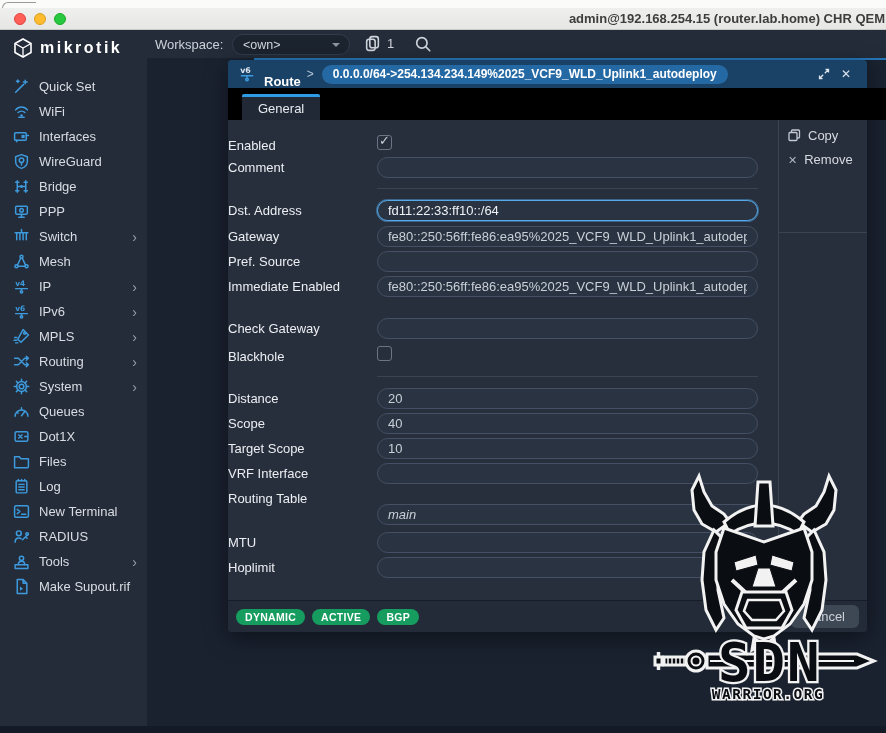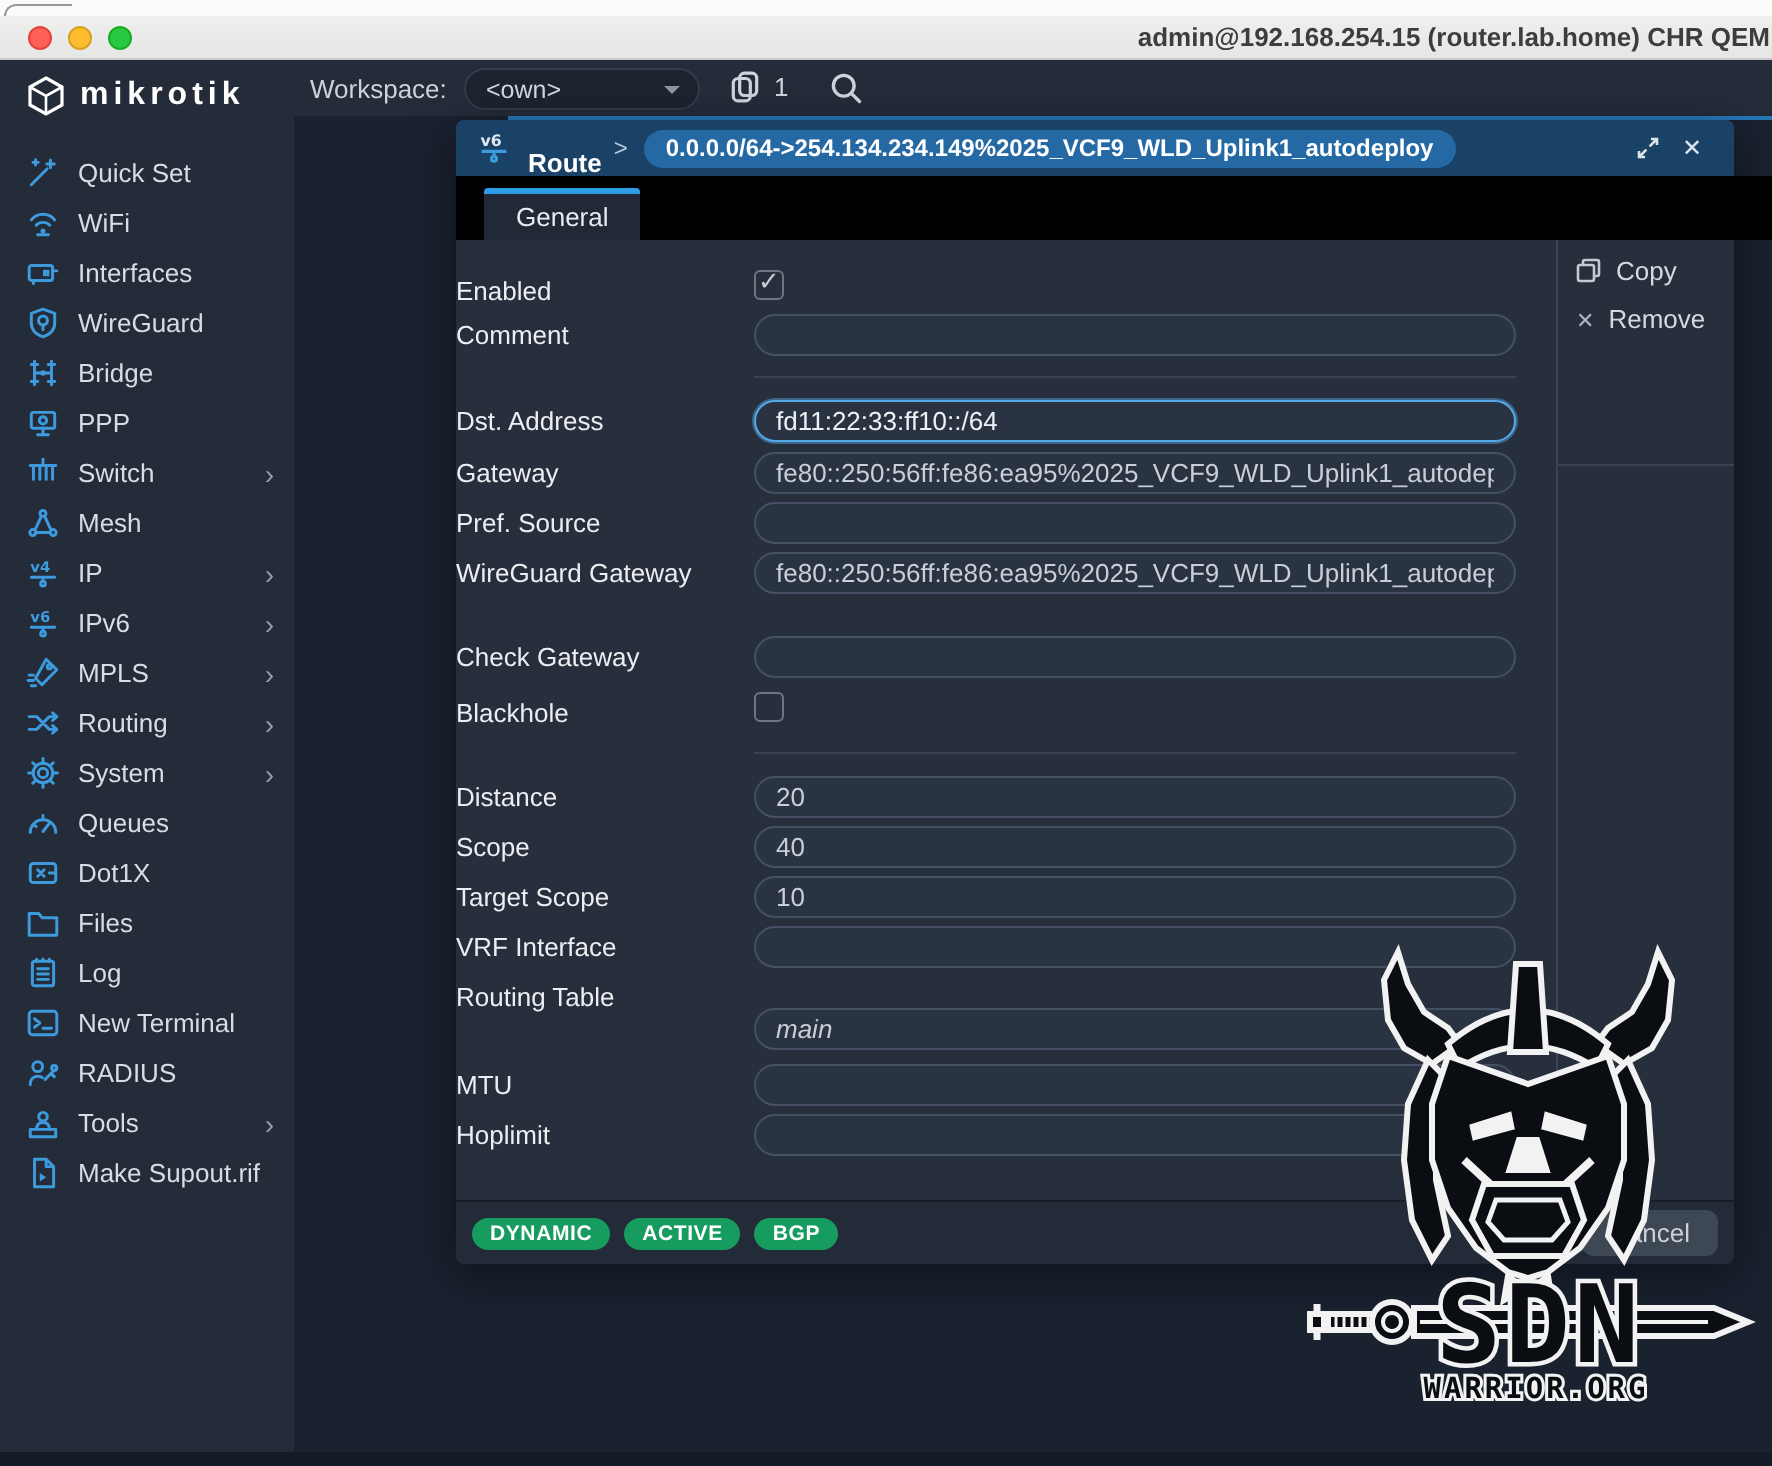--- a/index.html
+++ b/index.html
@@ -352,21 +352,21 @@
 
     <div class="flabel" style="top:140px">Dst. Address</div>
     <input class="fld focused" style="top: 140px;" readonly="" value="fd11:22:33:ff10::/64">
 
     <div class="flabel" style="top:166px">Gateway</div>
     <input class="fld" style="top: 166px;" readonly="" value="fe80::250:56ff:fe86:ea95%2025_VCF9_WLD_Uplink1_autodeploy">
 
     <div class="flabel" style="top:191px">Pref. Source</div>
     <input class="fld" style="top: 191px;" readonly="" value="">
 
-    <div class="flabel" style="top:216px">WireGuard Gateway</div>
+    <div class="flabel" style="top:216px">Immediate Enabled</div>
     <input class="fld" style="top: 216px;" readonly="" value="fe80::250:56ff:fe86:ea95%2025_VCF9_WLD_Uplink1_autodeploy">
 
     <div class="flabel" style="top:258px">Check Gateway</div>
     <input class="fld" style="top: 258px;" readonly="" value="">
 
     <div class="flabel" style="top:286px">Blackhole</div>
     <span class="cb" style="top:286px"></span>
 
     <div class="sep" style="top:316px"></div>
 

